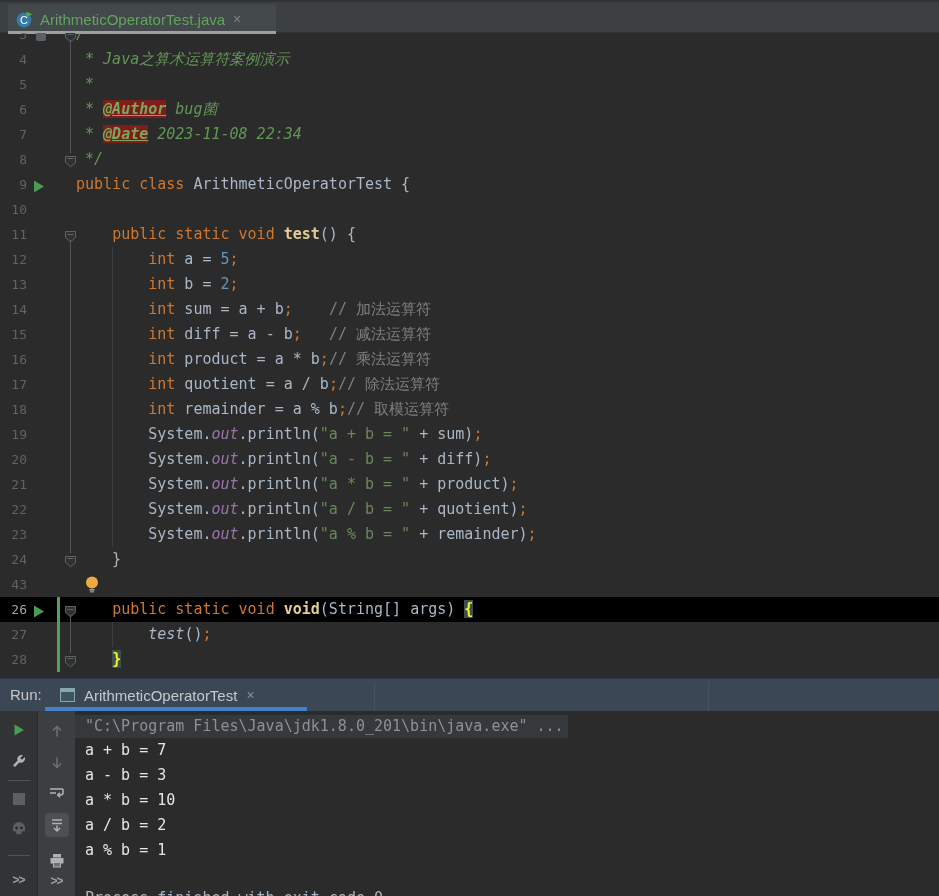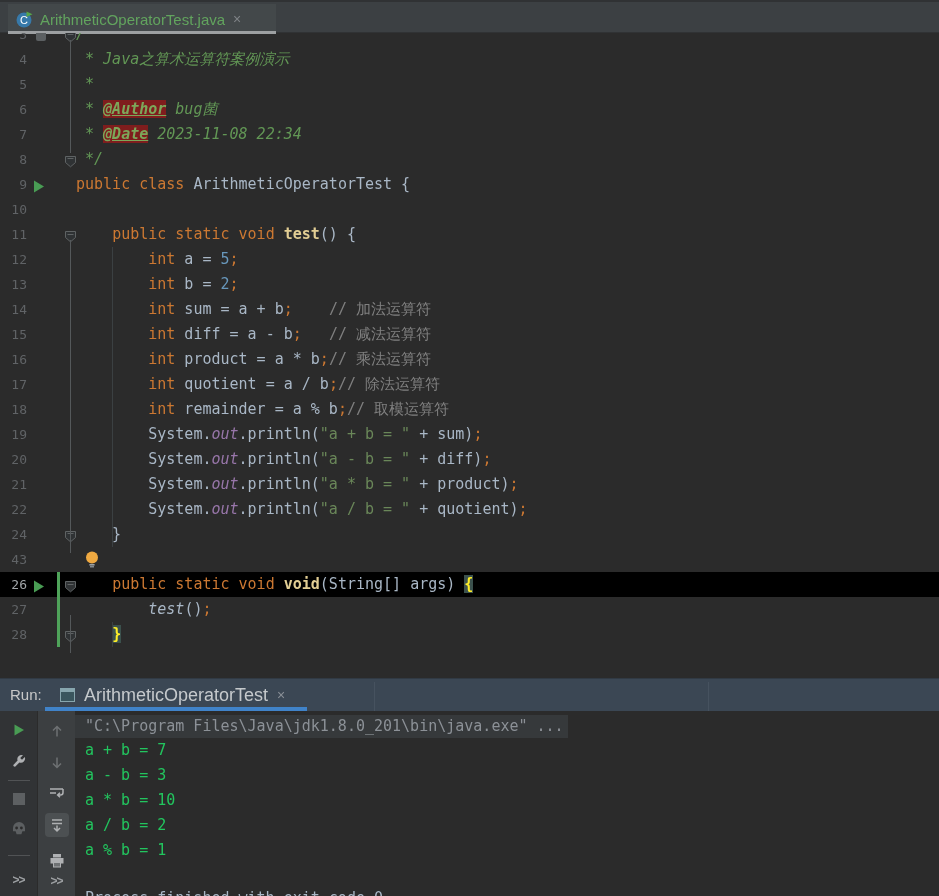--- a/index.html
+++ b/index.html
@@ -36,36 +36,36 @@
   .vline{position:absolute;width:1px;background:#54585a;}
   .iguide{position:absolute;width:1px;background:#3b4042;}
   
   .runbar{position:absolute;left:0;top:678px;width:939px;height:37px;background:#3b4754;
           border-top:1px solid #313a44;box-sizing:border-box;}
   .runbar .runlabel{position:absolute;left:10px;top:0;line-height:32px;color:#c8c8c8;
           font-family:"Liberation Sans",sans-serif;font-size:15px;}
   .rtab{position:absolute;left:45px;top:0;width:262px;height:32px;display:flex;align-items:center;
         padding-left:15px;box-sizing:border-box;cursor:pointer;}
   .rtab .underline{position:absolute;left:0;bottom:0;width:100%;height:4px;background:#4083c9;}
-  .rtab .title{color:#c5c9cc;font-family:"Liberation Sans",sans-serif;font-size:18px;margin:0 9px;}
+  .rtab .title{color:#c5c9cc;font-family:"Liberation Sans",sans-serif;font-size:15px;margin:0 9px;}
   .rtab .close{color:#8a9097;font-size:14px;font-family:"Liberation Sans",sans-serif;}
   .rsep{position:absolute;top:3px;bottom:3px;width:1px;background:#46525f;}
   
   .consolewrap{position:absolute;left:0;top:711px;width:939px;height:185px;background:#2b2b2b;}
   .tb{position:absolute;top:0;height:185px;}
   .tb1{left:0;width:37px;background:#313335;}
   .tb2{left:37px;width:38px;background:#3c3f41;border-left:1px solid #2b2b2b;box-sizing:border-box;}
   .tbico{position:absolute;left:50%;transform:translateX(-50%);cursor:pointer;line-height:0;}
   .tbico.sel{background:#4c5052;border-radius:4px;padding:4px;}
   .tbdiv{position:absolute;left:50%;transform:translateX(-50%);width:22px;height:1px;background:#515355;}
   .more{font-family:"Liberation Sans",sans-serif;font-size:12px;font-weight:bold;color:#9da0a3;
         letter-spacing:-1px;line-height:14px;}
   .conbody{position:absolute;left:75px;top:0;width:864px;height:185px;overflow:hidden;}
   .conline{position:relative;height:25px;line-height:25px;font-size:15px;white-space:pre;
-           color:#22c55e;padding-left:10px;}
+           color:#e5e5e5;padding-left:10px;}
   .conline.cmd{color:#8c9197;background:#36393b;width:483px;padding-left:10px;margin-top:4px;height:23px;line-height:23px;}
   .conline.tail{color:#a9b7c6;margin-top:23px;}
 </style>
 </head>
 <body>
 
 <div class="app">
 
   <div class="tabbar">
     <div class="etab">
@@ -172,20 +172,24 @@
           <span class="lnum">20</span>
           <span class="codetext"><span class="tk-pl">        System.</span><span class="tk-fld">out</span><span class="tk-pl">.println(</span><span class="tk-str">"a - b = "</span><span class="tk-pl"> + diff)</span><span class="tk-kw">;</span></span>
         </div>
         <div class="crow">
           <span class="lnum">21</span>
           <span class="codetext"><span class="tk-pl">        System.</span><span class="tk-fld">out</span><span class="tk-pl">.println(</span><span class="tk-str">"a * b = "</span><span class="tk-pl"> + product)</span><span class="tk-kw">;</span></span>
         </div>
         <div class="crow">
           <span class="lnum">22</span>
           <span class="codetext"><span class="tk-pl">        System.</span><span class="tk-fld">out</span><span class="tk-pl">.println(</span><span class="tk-str">"a / b = "</span><span class="tk-pl"> + quotient)</span><span class="tk-kw">;</span></span>
+        </div>
+        <div class="crow">
+          <span class="lnum">23</span>
+          <span class="codetext"><span class="tk-pl">        System.</span><span class="tk-fld">out</span><span class="tk-pl">.println(</span><span class="tk-str">"a % b = "</span><span class="tk-pl"> + remainder)</span><span class="tk-kw">;</span></span>
         </div>
         <div class="crow">
           <span class="lnum">24</span>
           <span class="gico-fold"><svg width="13" height="13" viewBox="0 0 13 13">
               <path d="M1.5 1.5 H11.5 V7.5 L6.5 11.8 L1.5 7.5 Z" fill="#2f3234" stroke="#5f6364"></path>
               <path d="M3.5 3.5 H9.5" stroke="#5f6364"></path>
             </svg></span>
           <span class="codetext"><span class="tk-pl">    }</span></span>
         </div>
         <div class="crow">

